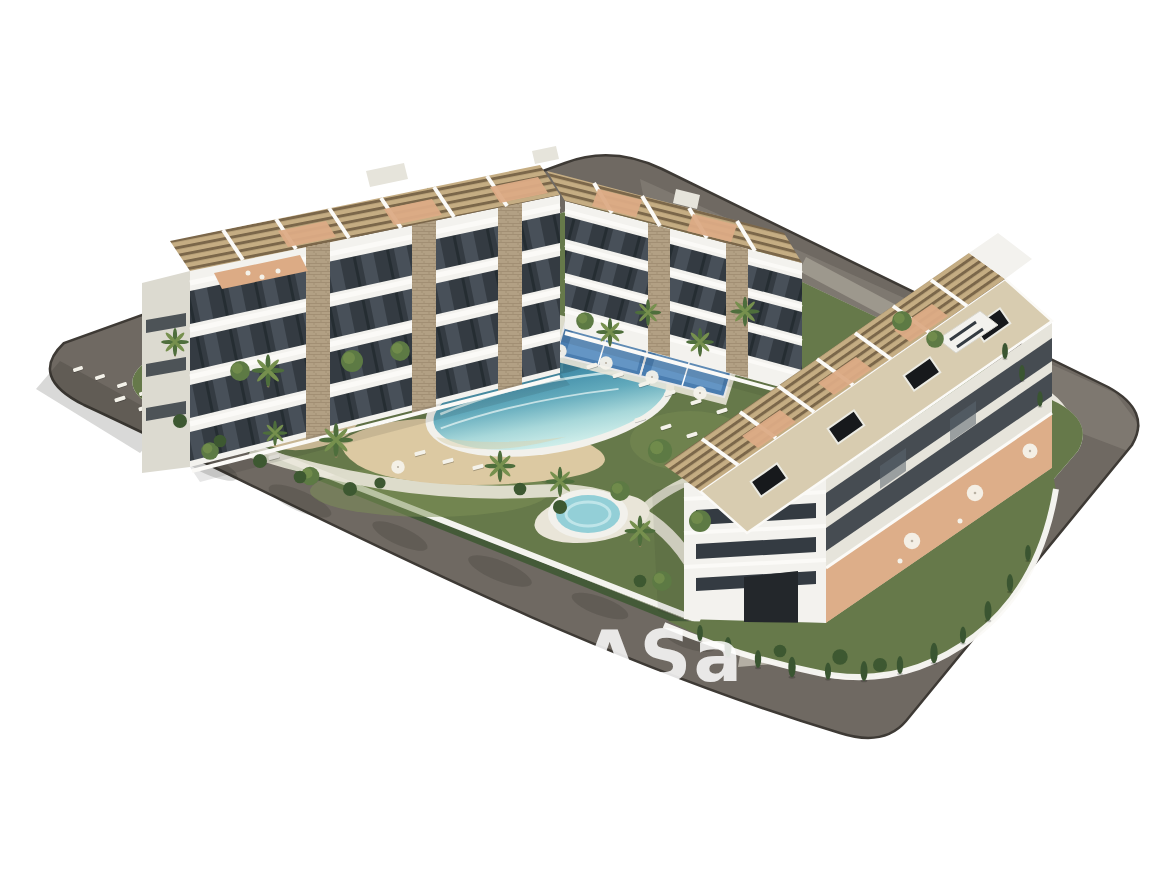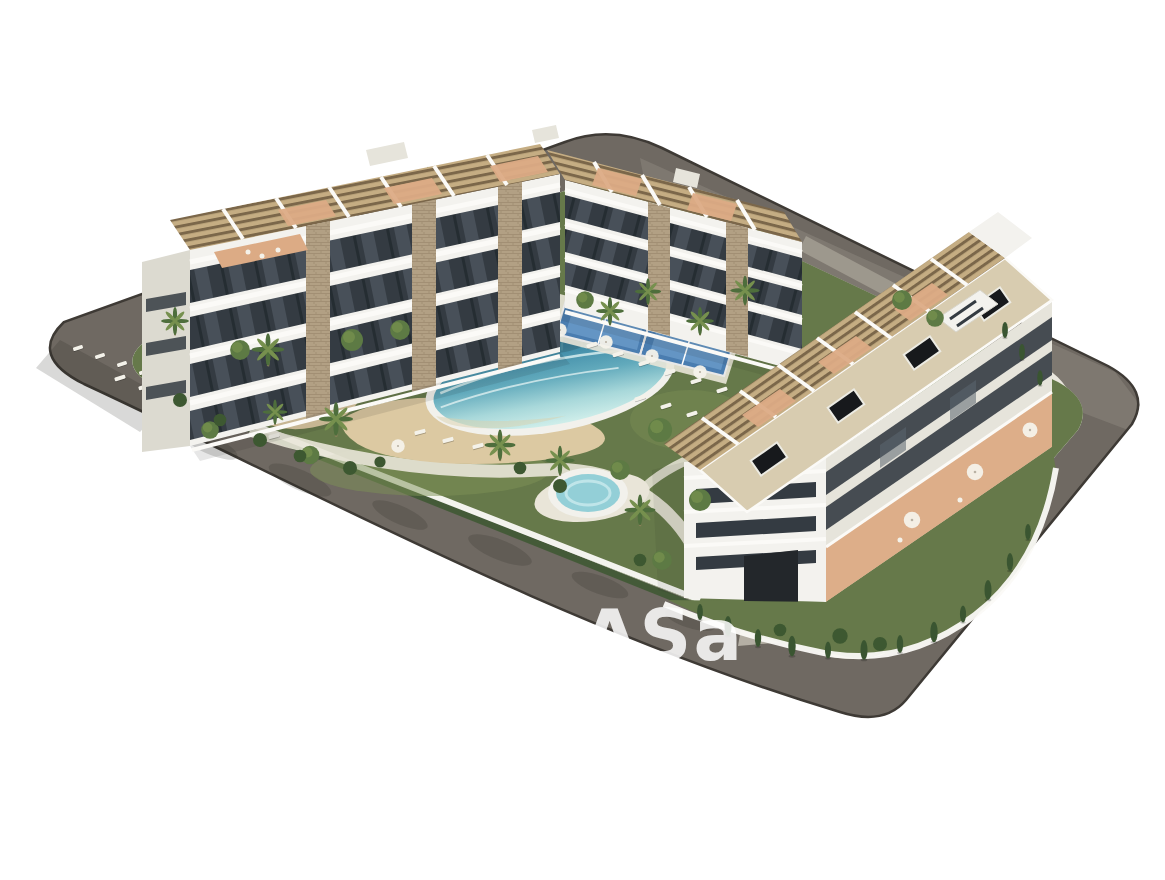--- a/index.html
+++ b/index.html
@@ -1,17 +1,17 @@
 <!DOCTYPE html>
 <html style="--bg: #ffffff; --road: #6f6962; --roadLight: #8b857c; --roadEdge: #3e3a35; --sidewalk: #cdc5b5; --curb: #e9e6dd; --plotBase: #e9e5d8; --lawn: #66794a; --lawnLight: #7e9156; --shrub: #3d5831; --sand: #dcc9a2; --poolDeep: #2f7d9e; --poolMid: #62aabc; --poolPale: #a8d8da; --poolRim: #f2f1ec; --spaWater: #93cfd7; --kidneyWater: #a6d8dc; --courtBlue: #4a7db0; --courtBlueLight: #6e9dcb; --buildingWhite: #f3f2ee; --buildingShade: #e6e4db; --gableShade: #dcdad0; --glassDark: #343b42; --glassLight: #5b6670; --slabWhite: #fbfaf7; --stone: #b2a084; --stoneDark: #8f7e62; --pergola: #c5ad83; --pergolaSlat: #6e5a40; --terracotta: #dcab85; --skylight: #17191c; --roofBeige: #d8ccb0; --dark: #23272b; --ramp: #b4afa4; --wallGray: #a19b90; --trunk: #93835f; --palm: #4e6e3c; --palmLight: #76904e; --cypress: #3a5531; --treeGreen: #5d7a44; --umbrella: #f4f2ea; --watermark: #ffffff;"><head>
 <meta charset="utf-8">
 <style>
   html,body{margin:0;padding:0;background:#fff;}
   .stage{position:relative;width:1165px;height:768px;background:var(--bg,#fff);overflow:hidden;
-         font-family:"DejaVu Sans",sans-serif;}
+         font-family:"DejaVu Sans",sans-serif;margin-top:21px;}
   svg{display:block}
   
   .f-road{fill:var(--road)} .f-roadL{fill:var(--roadLight)}
   .f-plot{fill:var(--plotBase)} .f-lawn{fill:var(--lawn)} .f-lawnL{fill:var(--lawnLight)}
   .f-sand{fill:var(--sand)} .f-rim{fill:var(--poolRim)} .f-spa{fill:var(--spaWater)}
   .f-kid{fill:var(--kidneyWater)} .f-court{fill:var(--courtBlue)} .f-courtL{fill:var(--courtBlueLight)}
   .f-white{fill:var(--buildingWhite)} .f-shade{fill:var(--buildingShade)} .f-gable{fill:var(--gableShade)}
   .f-glass{fill:var(--glassDark)} .f-glassL{fill:var(--glassLight)}
   .f-stone{fill:var(--stone)} .f-perg{fill:var(--pergola)} .f-slat{fill:var(--pergolaSlat)}
   .f-terra{fill:var(--terracotta)} .f-sky{fill:var(--skylight)} .f-beige{fill:var(--roofBeige)}

